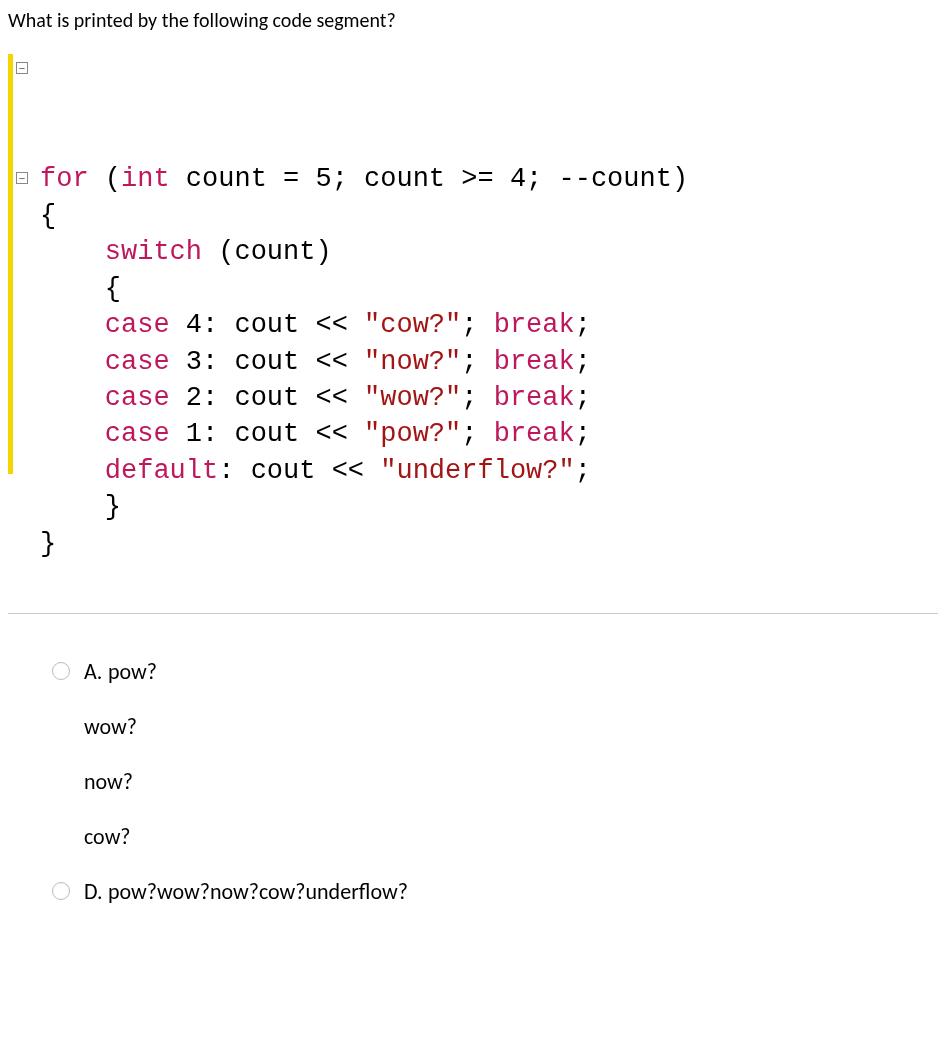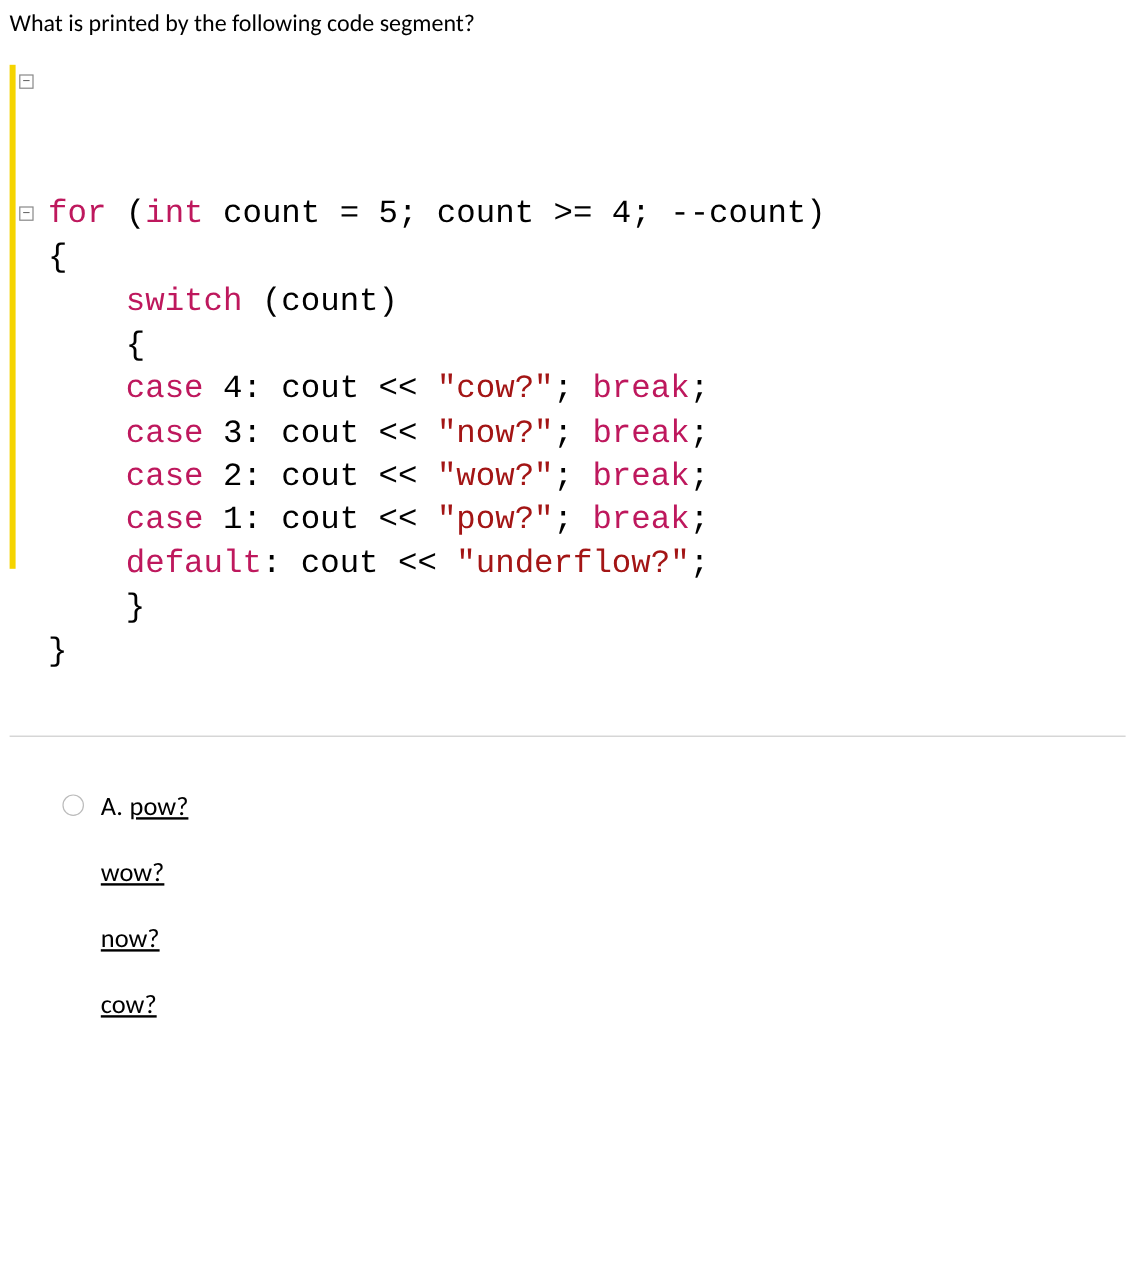--- a/index.html
+++ b/index.html
@@ -80,21 +80,20 @@
   .option-body {
     flex: 1;
   }
   .opt-label {
     display: inline-block;
     min-width: 24px;
     font-size: 22px;
   }
   .opt-text {
     font-size: 22px;
-    text-decoration: underline;
   }
   .stacked-lines { display: flex; flex-direction: column; gap: 28px; }
   .stacked-first-row { display: flex; }
   .indent-stack { }
 </style>
 </head>
 <body>
 
 <div class="question-text">What is printed by the following code segment?</div>
 
@@ -115,13 +114,17 @@
           <div class="stacked-first-row">
             <span class="opt-label">A.</span>
             <span class="opt-text">pow?</span>
           </div>
           <div class="opt-text indent-stack">wow?</div>
           <div class="opt-text indent-stack">now?</div>
           <div class="opt-text indent-stack">cow?</div>
         </div>
       </div>
     </div>
+    <div class="option">
+      <div class="radio"></div>
+      <div class="option-body"><span class="opt-label">D.</span><span class="opt-text">pow?wow?now?cow?underflow?</span></div>
+    </div>
   </div>
 
 </body></html>

